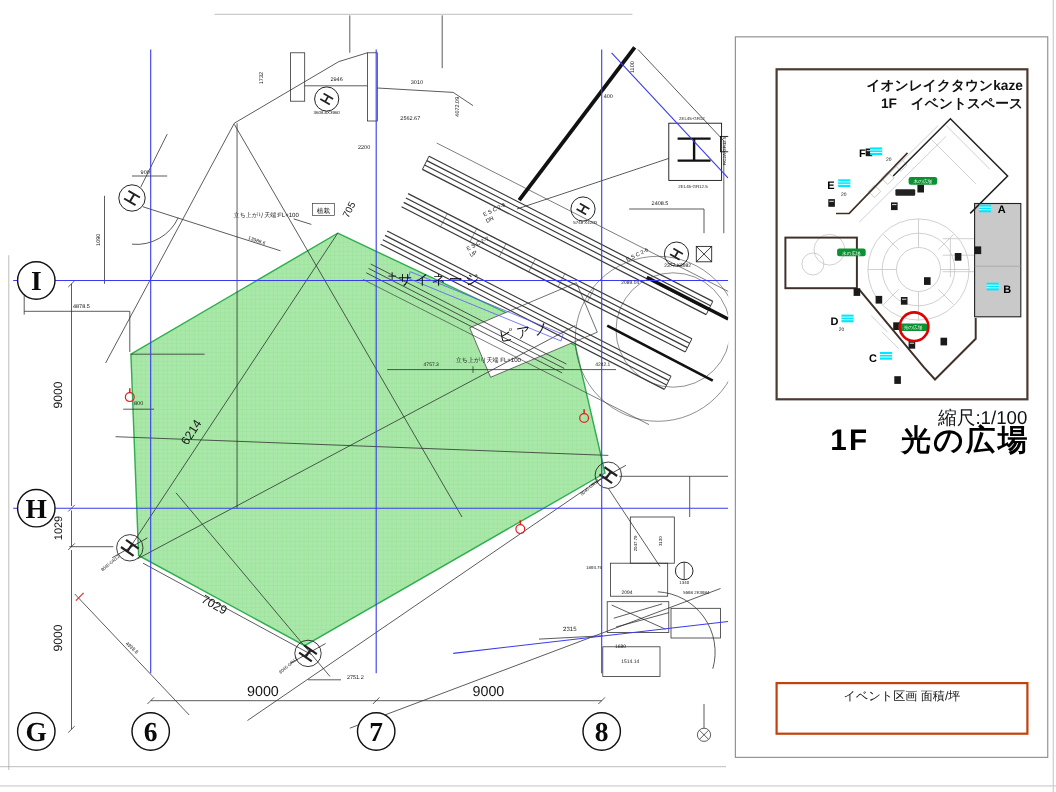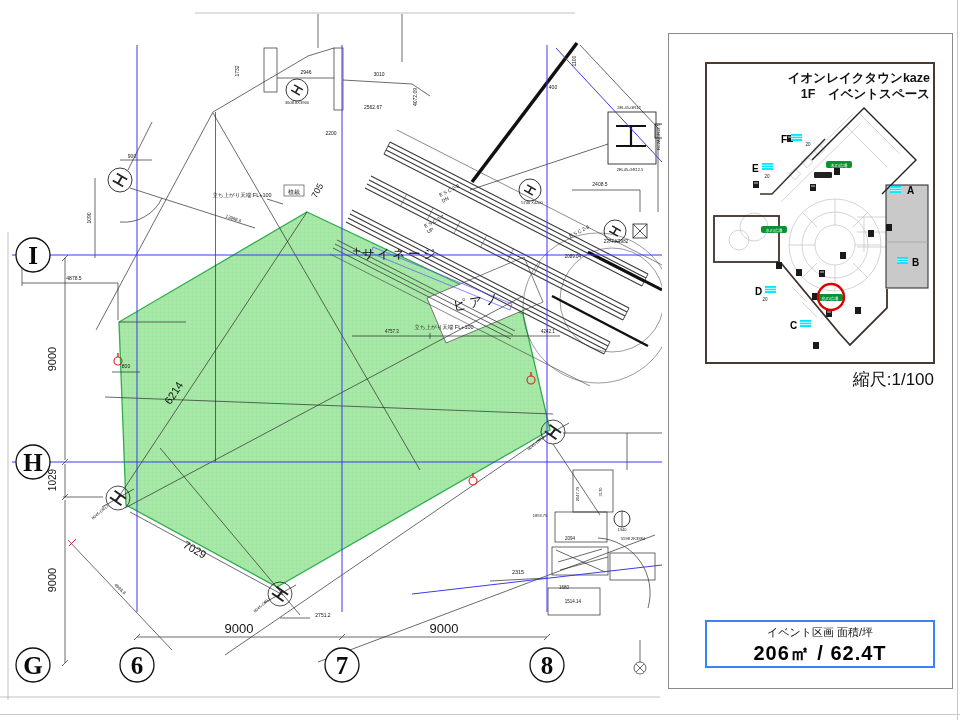--- a/index.html
+++ b/index.html
@@ -10,21 +10,21 @@
   .bubble-letter{font-family:"Liberation Serif",serif;font-weight:bold;font-size:25px;fill:#0a0a0a;}
   .jp-label{fill:#111;}
   .panel{position:absolute;left:668px;top:33px;width:285px;height:656px;
          border:1px solid #8a8a8a;background:#fff;box-sizing:border-box;}
   .map-box{position:absolute;left:36px;top:28px;width:230px;height:302px;
            border:2px solid #4a3a30;box-sizing:border-box;background:#fff;}
   .map-box svg{position:absolute;left:0;top:0;}
   .scale-label{position:absolute;right:18px;top:334px;font-size:17px;color:#111;}
   .floor-title{position:absolute;right:16px;top:348px;font-size:27px;font-weight:bold;
                color:#000;letter-spacing:2px;white-space:pre;}
-  .area-box{position:absolute;left:36px;top:586px;width:230px;height:48px;border:2px solid #3b82f6;
+  .area-box{position:absolute;left:36px;top:586px;width:230px;height:48px;border:2px solid #c2410c;
             box-sizing:border-box;text-align:center;background:#fff;}
   .area-label{font-size:11px;color:#111;margin-top:3px;}
   .area-value{font-size:20px;font-weight:bold;color:#000;letter-spacing:1px;}
   .win-edge-r{position:absolute;right:2px;top:0;width:1px;height:720px;background:#c9c9c9;}
   .win-edge-b{position:absolute;left:0;bottom:5px;width:960px;height:1px;background:#c9c9c9;}
 </style>
 </head>
 <body>
 
 <div class="stage">
@@ -350,23 +350,23 @@
 
       <g id="map-anno-layer">
             <text x="806" y="144" font-size="4.5" text-anchor="middle" fill="#151515">20</text>
             <text x="765" y="176" font-size="4.5" text-anchor="middle" fill="#151515">20</text>
             <text x="763" y="299" font-size="4.5" text-anchor="middle" fill="#151515">20</text>
           </g>
     </svg>
   </div>
 
   <div class="scale-label">縮尺:1/100</div>
+  <div class="floor-title">1F　光の広場</div>
 
   <div class="area-box">
     <div class="area-label">イベント区画  面積/坪</div>
-    <div class="area-value">206㎡ / 62.4T</div>
   </div>
 </div>
 
 <div class="win-edge-r"></div>
 <div class="win-edge-b"></div>
 
 </div>
 
 </body></html>

